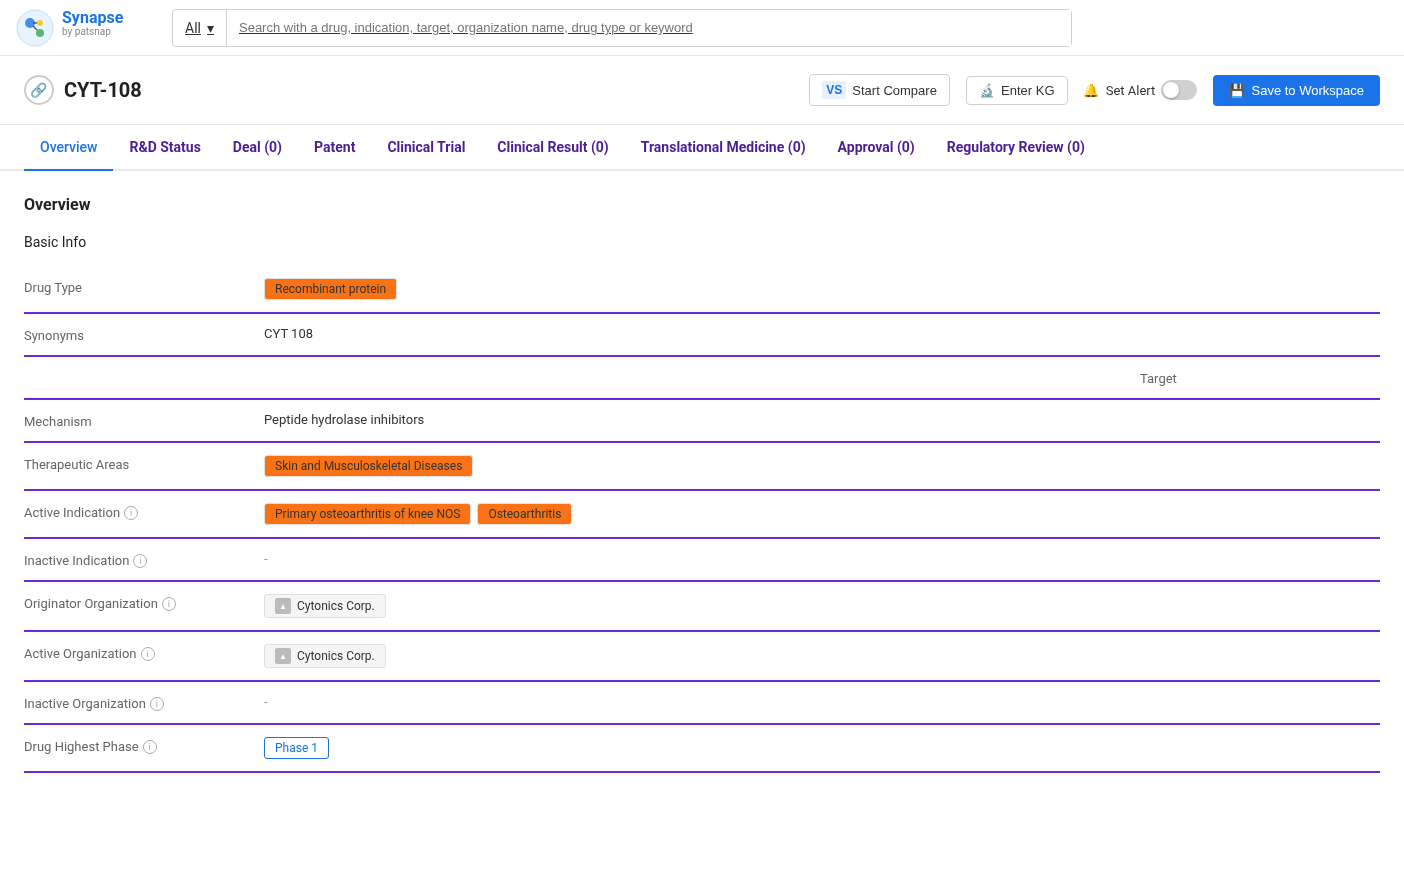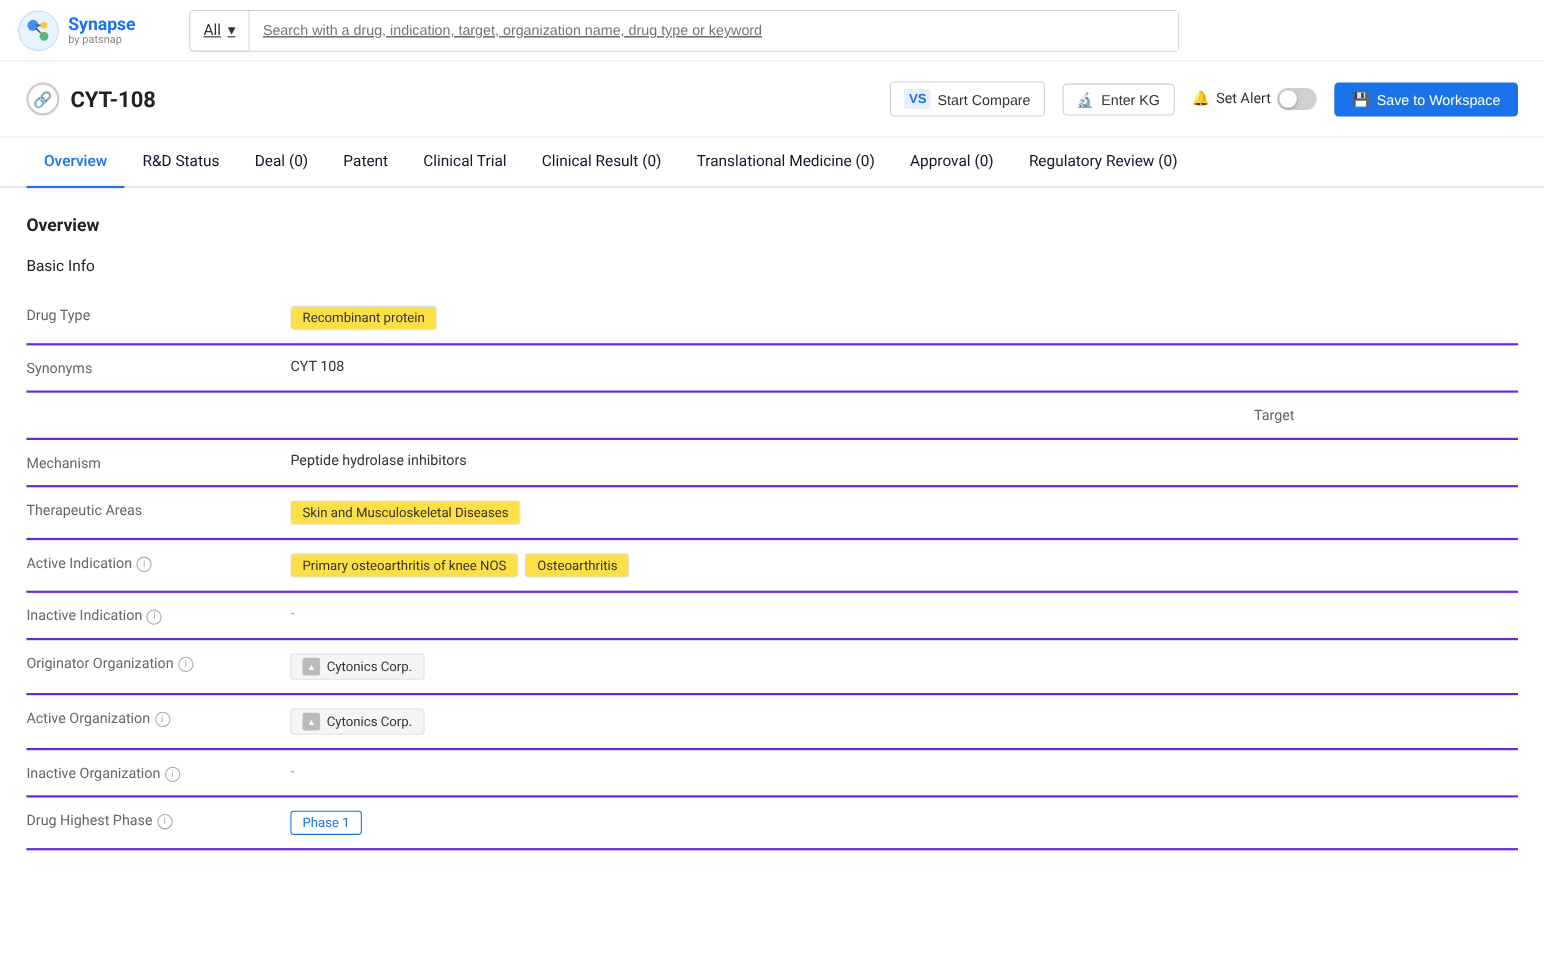--- a/index.html
+++ b/index.html
@@ -9,21 +9,21 @@
     .top-header {
       display: flex;
       align-items: center;
       padding: 8px 16px;
       border-bottom: 1px solid #e8e8e8;
       height: 56px;
       gap: 16px;
     }
     .logo-area {
       display: flex;
-      align-items: center;
+      align-items: flex-start;
       gap: 8px;
       min-width: 140px;
     }
     .logo-icon {
       width: 38px;
       height: 38px;
     }
     .logo-text {
       font-size: 16px;
       font-weight: 700;
@@ -157,24 +157,25 @@
       display: flex;
       align-items: center;
       padding: 0 24px;
       border-bottom: 2px solid #e8e8e8;
       background: #fff;
     }
     .tab-item {
       padding: 14px 16px;
       font-size: 14px;
       cursor: pointer;
-      color: #0f172a;
+      color: #4c1d95;
       border-bottom: 2px solid transparent;
       margin-bottom: -2px;
       white-space: nowrap;
+      font-weight: bold;
     }
     .tab-item.active {
       color: #1a73e8;
       border-bottom-color: #1a73e8;
       font-weight: 500;
     }
 
     
     .main-content {
       padding: 24px 24px;
@@ -213,21 +214,21 @@
       flex: 1;
       display: flex;
       align-items: center;
       flex-wrap: wrap;
       gap: 6px;
     }
     .tag-badge {
       display: inline-flex;
       align-items: center;
       padding: 3px 10px;
-      background: #fde047;
+      background: #f97316;
       border: 1px solid #e0e0e0;
       border-radius: 3px;
       font-size: 12px;
       color: #333;
     }
     .tag-badge-blue {
       background: #fff;
       border: 1px solid #1a73e8;
       color: #1a73e8;
       border-radius: 3px;

